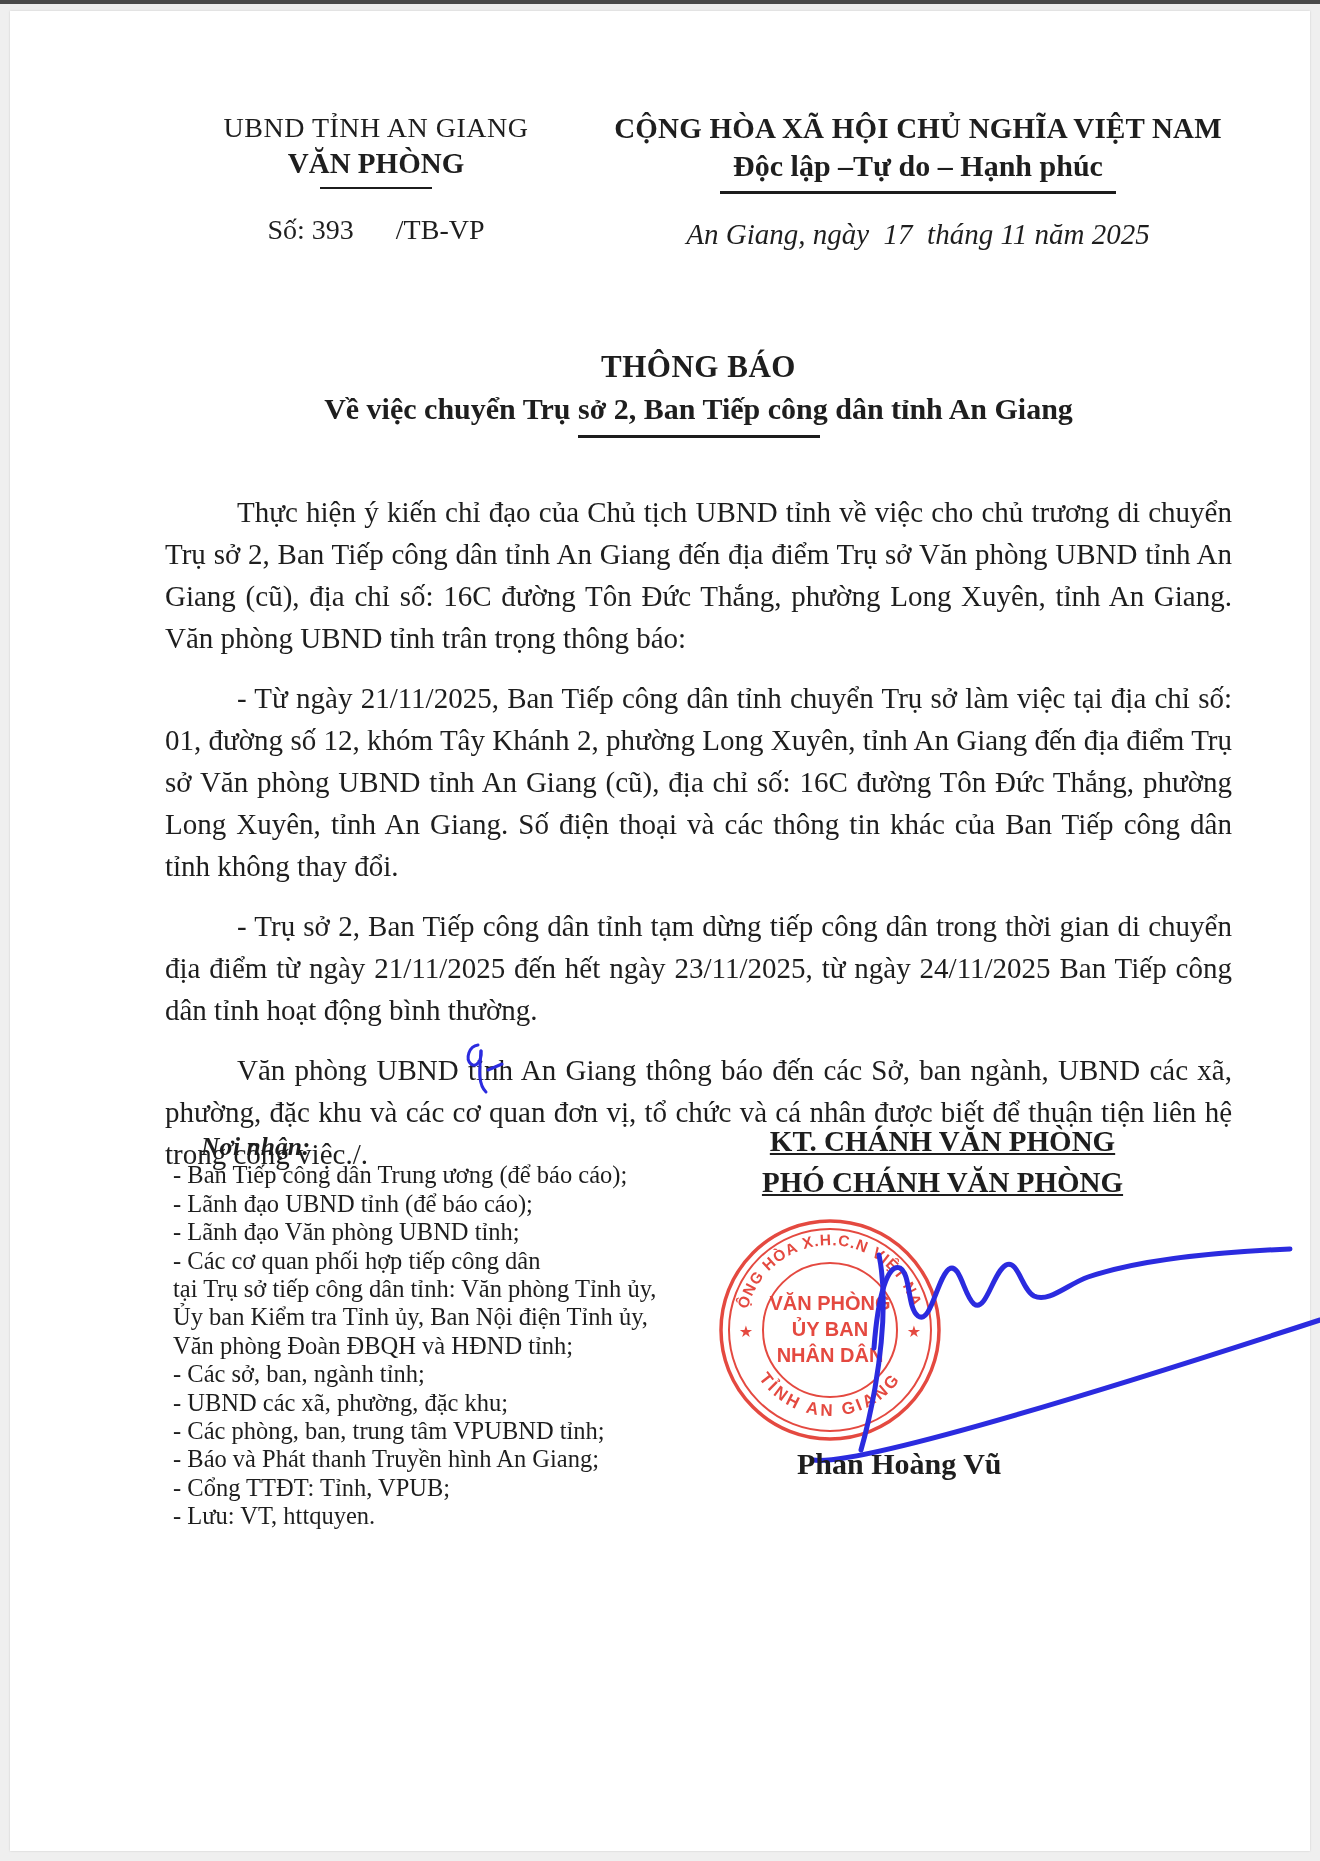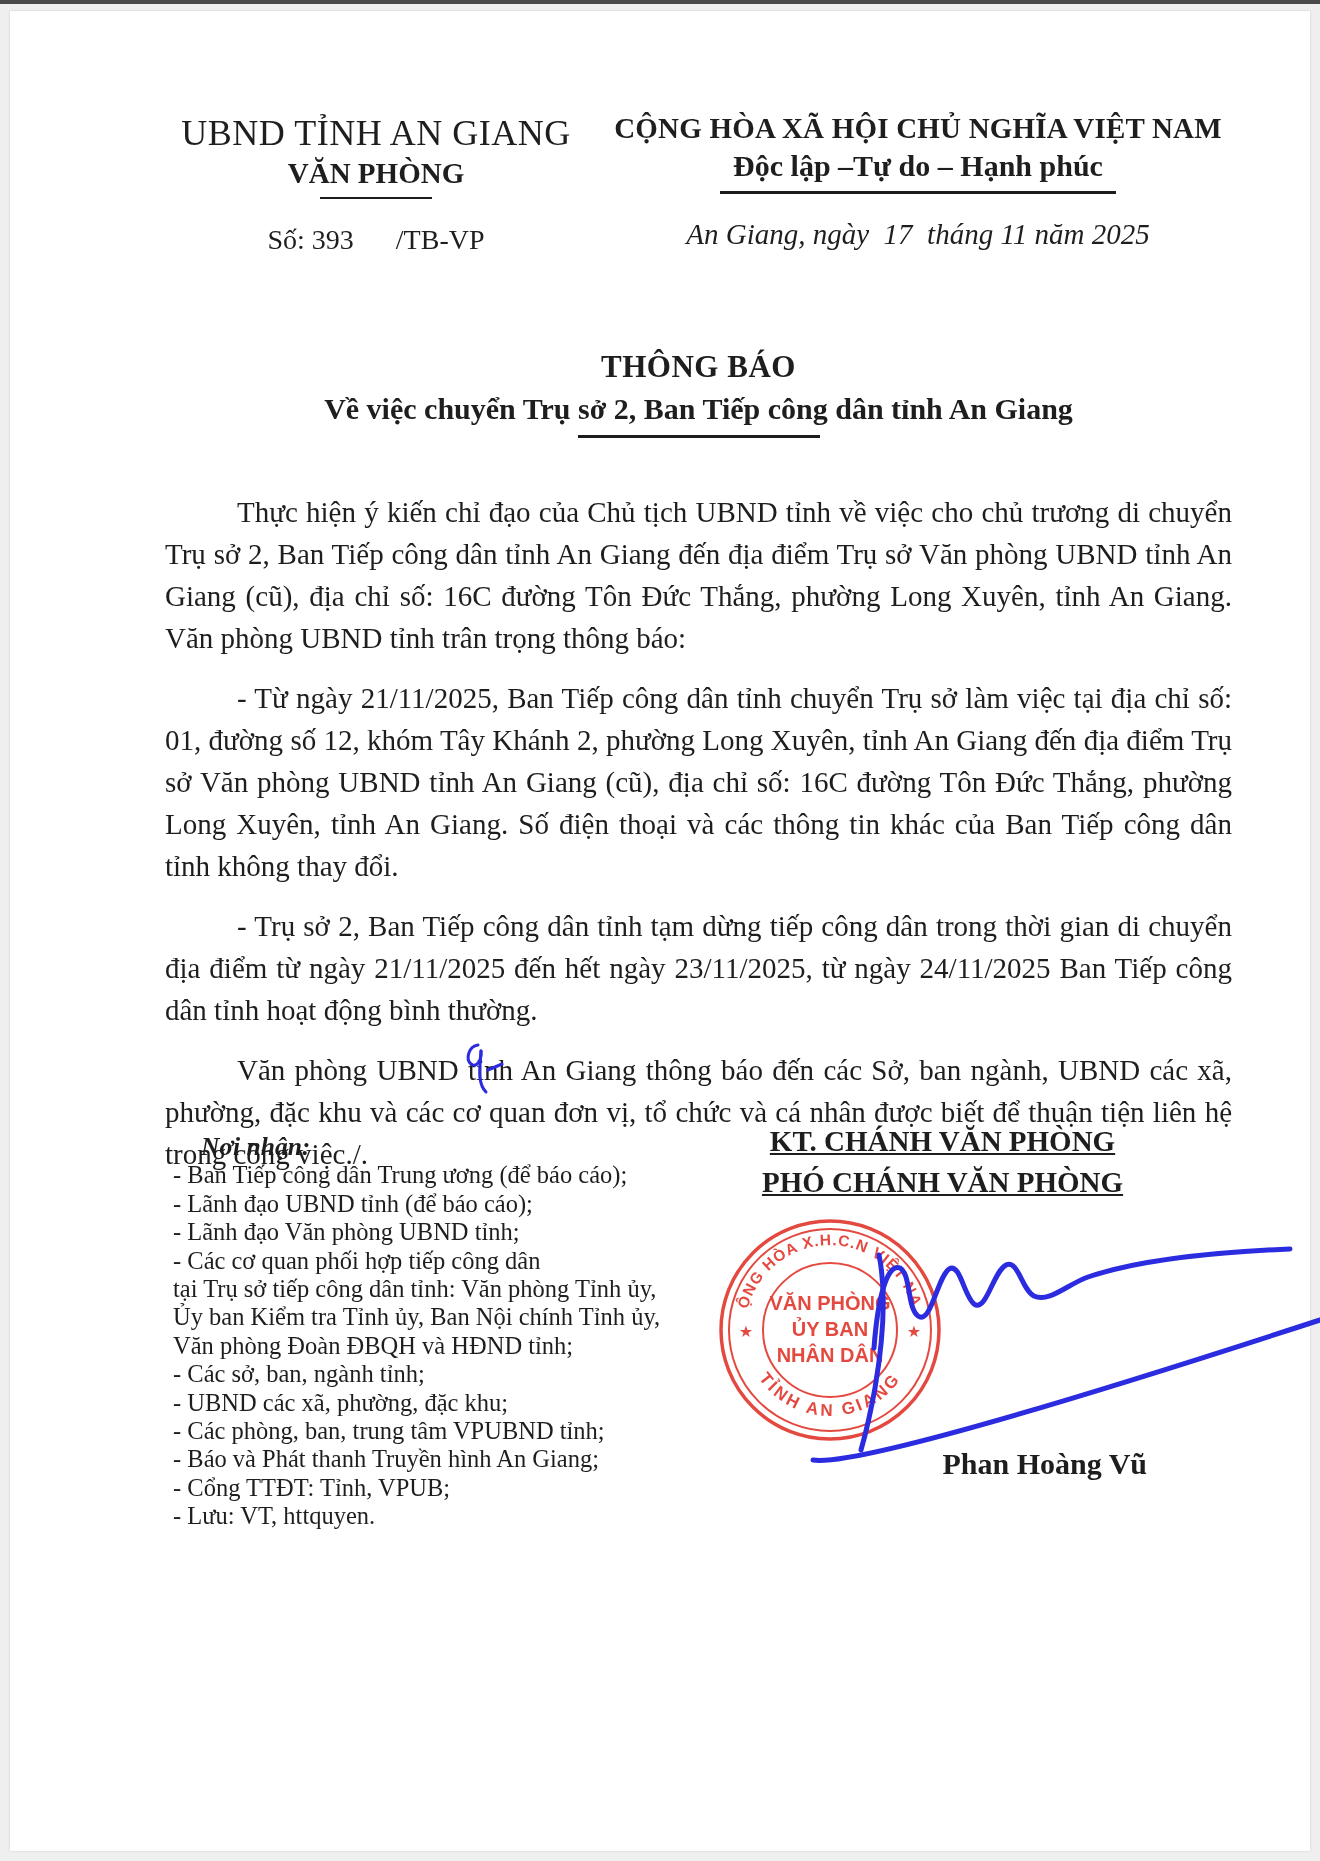--- a/index.html
+++ b/index.html
@@ -10,21 +10,21 @@
     color:#1e1e1e;
     overflow:hidden;
   }
   .topbar{position:absolute;top:0;left:0;width:1320px;height:4px;background:#4a4a4a;}
   .page{
     position:absolute;left:10px;top:11px;width:1300px;height:1840px;
     background:#ffffff;box-shadow:0 0 2px rgba(0,0,0,.15);
   }
   
   .hdr-left{position:absolute;left:171px;top:101px;width:390px;text-align:center;}
-  .hdr-left .org-parent{font-size:36px;letter-spacing:.5px;font-family:Liberation Serif, serif;}
+  .hdr-left .org-parent{font-size:28px;letter-spacing:.5px;font-family:Liberation Serif, serif;}
   .hdr-left .org{font-size:29px;font-weight:bold;margin-top:3px;}
   .rule-office{width:112px;height:2px;background:#1c1c1c;margin:7px auto 0 auto;}
   .doc-no{font-size:28px;margin-top:25px;white-space:pre;}
   .doc-no .sym{margin-left:42px;}
   .hdr-right{position:absolute;left:588px;top:101px;width:640px;text-align:center;}
   .hdr-right .nation{font-size:29px;font-weight:bold;letter-spacing:.2px;text-align:center;}
   .hdr-right .motto{font-size:30px;font-weight:bold;margin-top:4px;}
   .rule-motto{width:396px;height:3px;background:#1c1c1c;margin:8px auto 0 auto;}
   .place-date{font-size:29px;font-style:italic;margin-top:24px;white-space:pre;}
   
@@ -36,21 +36,21 @@
   .body-text{position:absolute;left:155px;top:480px;width:1067px;
     font-size:29px;line-height:42px;text-align:justify;}
   .body-text p{margin:0 0 18px 0;text-indent:72px;}
   .body-text p:last-child{margin-bottom:0;}
   
   .recipients{position:absolute;left:163px;top:1122px;width:520px;font-size:24.5px;line-height:28.4px;white-space:nowrap;}
   .recipients .label{font-size:25.5px;font-weight:bold;font-style:italic;margin-left:28px;}
   
   .sig-title{position:absolute;left:655px;top:1110px;width:555px;text-align:center;
     font-size:29px;font-weight:bold;line-height:41px;text-decoration:underline;}
-  .signer-name{position:absolute;left:787px;top:1436px;width:350px;text-align:right;
+  .signer-name{position:absolute;left:787px;top:1436px;width:350px;text-align:left;
     font-size:30px;font-weight:bold;}
   .stamp-svg{position:absolute;left:708px;top:1207px;width:224px;height:224px;opacity:.92;}
   .sign-svg{position:absolute;left:680px;top:1225px;width:640px;height:235px;}
   .paraph-svg{position:absolute;left:452px;top:1028px;width:44px;height:62px;}
 </style>
 </head>
 <body>
 
 <div class="topbar"></div>
 <div class="page">
@@ -90,21 +90,21 @@
     </g>
   </svg>
 
   <div class="recipients">
     <div class="label">Nơi nhận:</div>
     <div>- Ban Tiếp công dân Trung ương (để báo cáo);</div>
     <div>- Lãnh đạo UBND tỉnh (để báo cáo);</div>
     <div>- Lãnh đạo Văn phòng UBND tỉnh;</div>
     <div>- Các cơ quan phối hợp tiếp công dân</div>
     <div>tại Trụ sở tiếp công dân tỉnh: Văn phòng Tỉnh ủy,</div>
-    <div>Ủy ban Kiểm tra Tỉnh ủy, Ban Nội chính Tỉnh ủy,</div>
+    <div>Ủy ban Kiểm tra Tỉnh ủy, Ban Nội điện Tỉnh ủy,</div>
     <div>Văn phòng Đoàn ĐBQH và HĐND tỉnh;</div>
     <div>- Các sở, ban, ngành tỉnh;</div>
     <div>- UBND các xã, phường, đặc khu;</div>
     <div>- Các phòng, ban, trung tâm VPUBND tỉnh;</div>
     <div>- Báo và Phát thanh Truyền hình An Giang;</div>
     <div>- Cổng TTĐT: Tỉnh, VPUB;</div>
     <div>- Lưu: VT, httquyen.</div>
   </div>
 
   <div class="sig-title">

